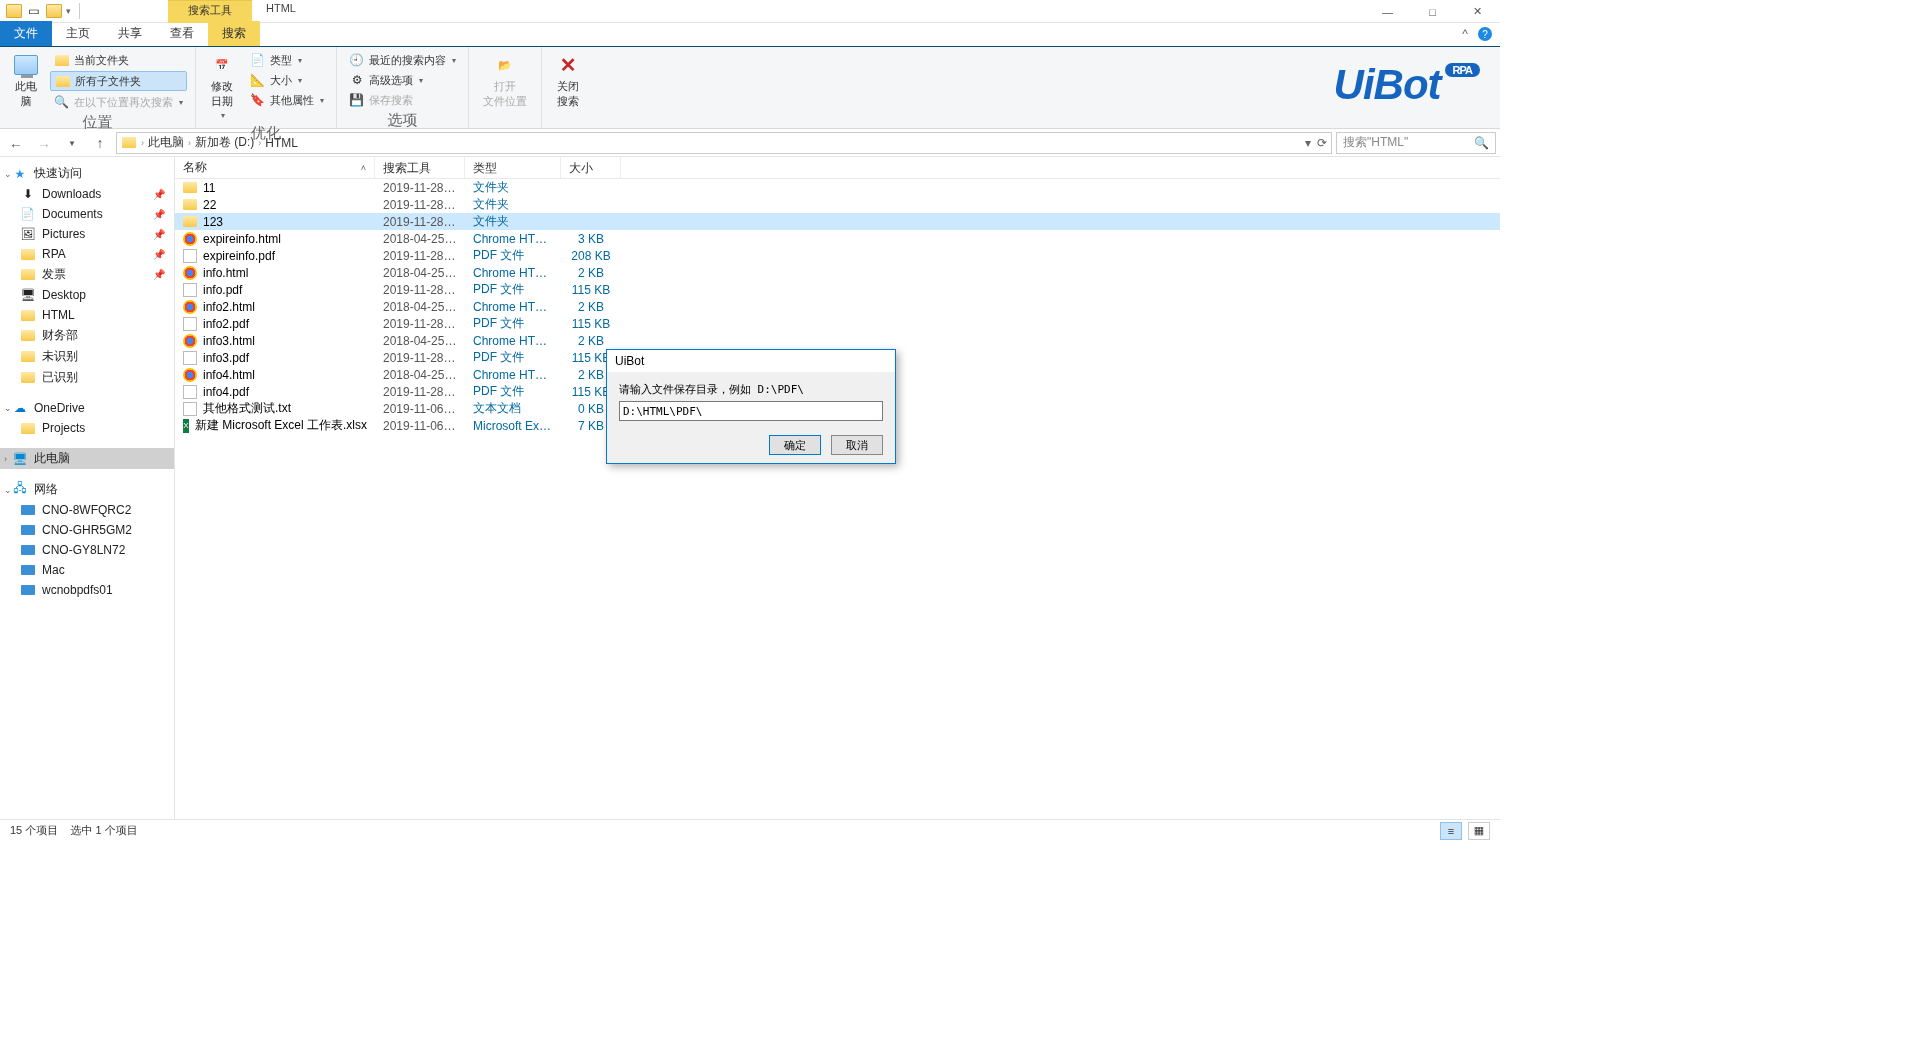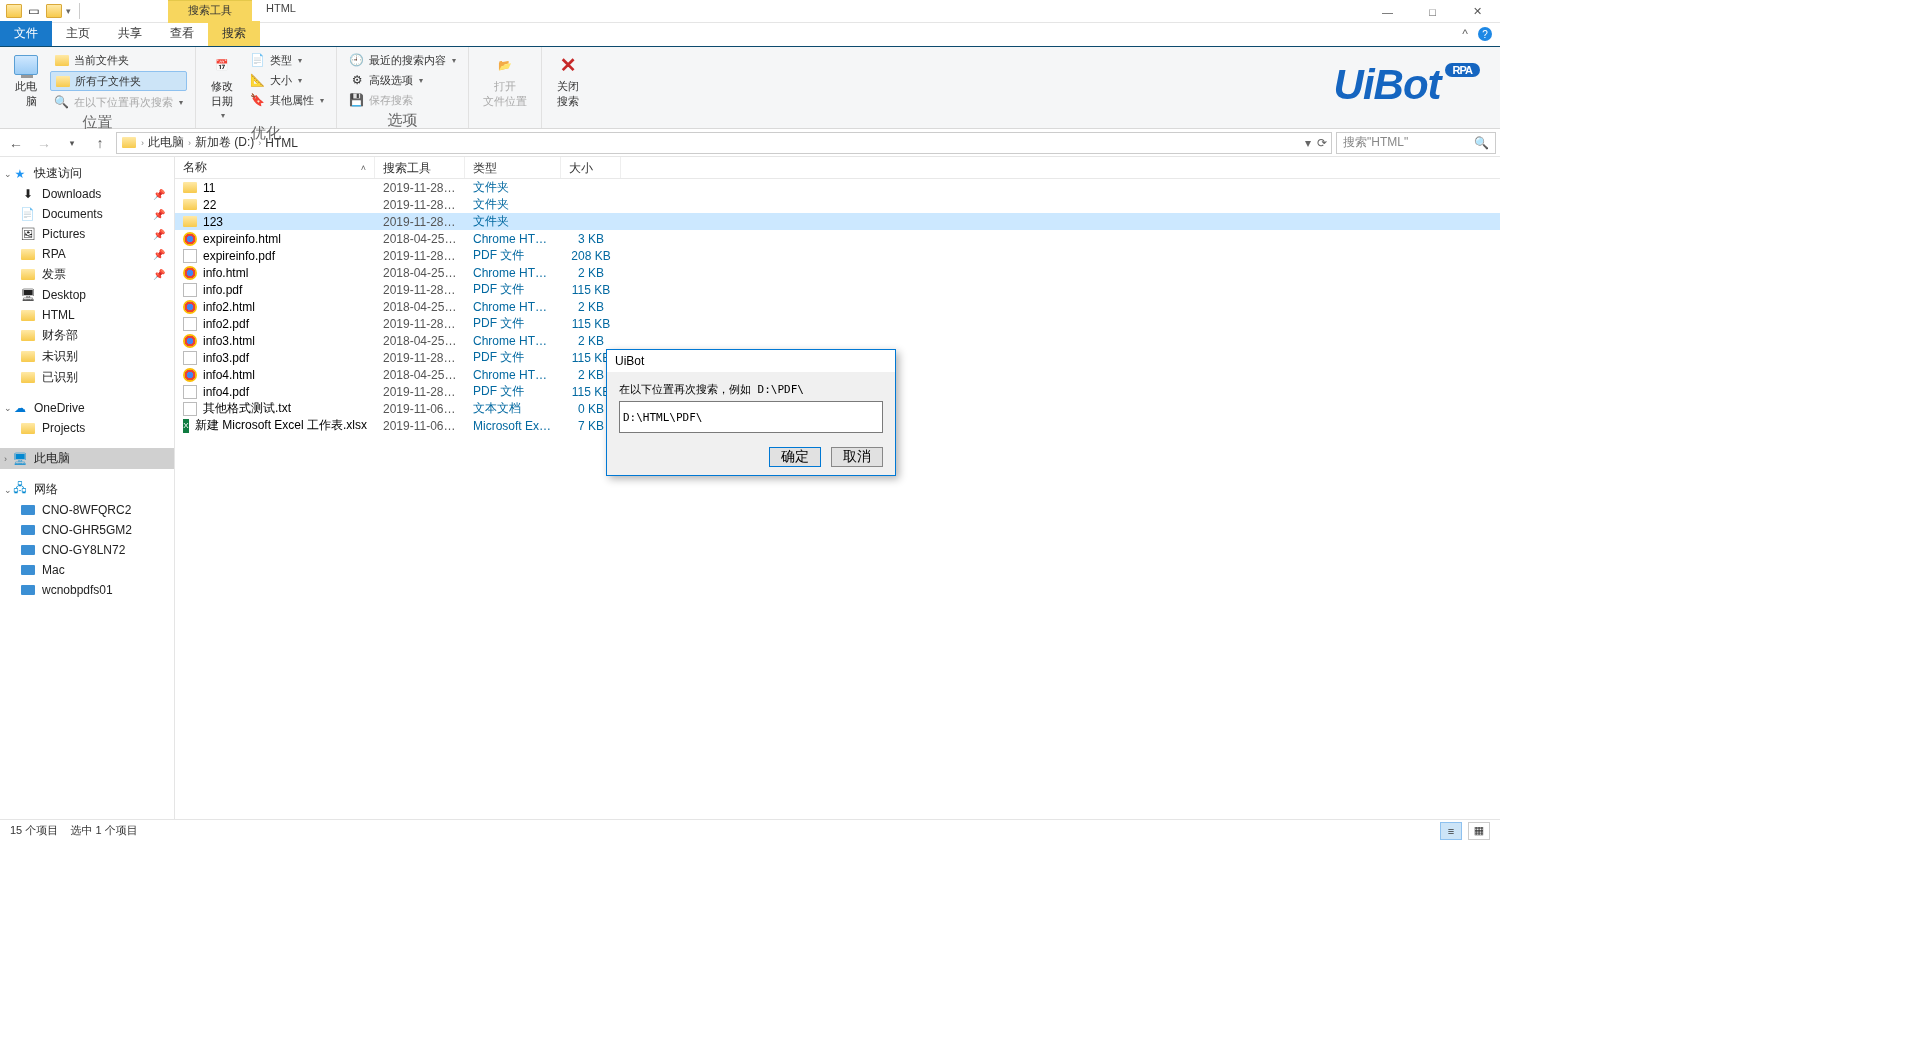--- a/index.html
+++ b/index.html
@@ -100,23 +100,23 @@
 .status { height: 22px; border-top: 1px solid #e5e5e5; display: flex; align-items: center; padding: 0 10px; font-size: 11px; color: #333; justify-content: space-between; }
 .status-right { display: flex; gap: 6px; }
 .view-toggle { width: 22px; height: 18px; border: 1px solid #ccc; display: flex; align-items: center; justify-content: center; }
 .view-toggle.active { background: #cce4f7; border-color: #8ec1ef; }
 
 
 .dialog { position: absolute; left: 606px; top: 349px; width: 290px; background: #f0f0f0; border: 1px solid #0078d4; box-shadow: 3px 3px 8px rgba(0,0,0,0.3); }
 .dlg-title { background: #fff; padding: 4px 8px; font-size: 12px; }
 .dlg-body { padding: 10px 12px 8px 12px; }
 .dlg-prompt { font-size: 11px; font-family: SimSun, monospace; margin-bottom: 4px; }
-.dlg-input { width: 100%; height: 18px; border: 1px solid #7a7a7a; background: #fff; font-family: SimSun, monospace; font-size: 11px; padding: 15px 3px; }
+.dlg-input { width: 100%; height: 18px; border: 1px solid #7a7a7a; background: #fff; font-family: SimSun, monospace; font-size: 11px; padding: 9px 3px; }
 .dlg-btns { display: flex; justify-content: flex-end; gap: 10px; margin-top: 14px; }
-.dlg-btn { width: 52px; height: 20px; background: #e1e1e1; border: 1px solid #888; font-size: 14px; display: flex; align-items: center; justify-content: center; }
+.dlg-btn { width: 52px; height: 20px; background: #e1e1e1; border: 1px solid #888; font-size: 11px; display: flex; align-items: center; justify-content: center; }
 .dlg-btn.primary { border: 1px solid #0078d4; }
 </style>
 </head>
 <body>
 
 <div class="titlebar">
   <div class="titlebar-left">
     <span class="qat-icon">
         <span class="folder-mini"></span>
       </span>
@@ -150,21 +150,21 @@
   </div>
 </div>
 
 <div class="ribbon">
   <div class="rgroup">
     <div class="rgroup-body">
       <div class="big-btn">
         <span class="ico">
             <span class="pc-icon"></span>
           </span>
-        <span style="white-space:pre; text-align:right">此电
+        <span style="white-space:pre; text-align:center">此电
 脑</span>
       </div>
       <div class="stack">
         <div class="small-btn">
             <span class="ico16">
               <span class="ico-folder"></span>
             </span>
             <span>当前文件夹</span>
           </div>
         <div class="small-btn sel">
@@ -572,20 +572,20 @@
   </div>
   <div class="status-right">
     <div class="view-toggle active">≡</div>
     <div class="view-toggle">▦</div>
   </div>
 </div>
 
 <div class="dialog">
   <div class="dlg-title">UiBot</div>
   <div class="dlg-body">
-    <div class="dlg-prompt">在以下位置再次搜索，例如  D:\PDF\</div>
+    <div class="dlg-prompt">请输入文件保存目录，例如  D:\PDF\</div>
     <input class="dlg-input" value="D:\HTML\PDF\" style="">
     <div class="dlg-btns">
       <div class="dlg-btn primary">确定</div>
       <div class="dlg-btn">取消</div>
     </div>
   </div>
 </div>
 
 </body></html>

